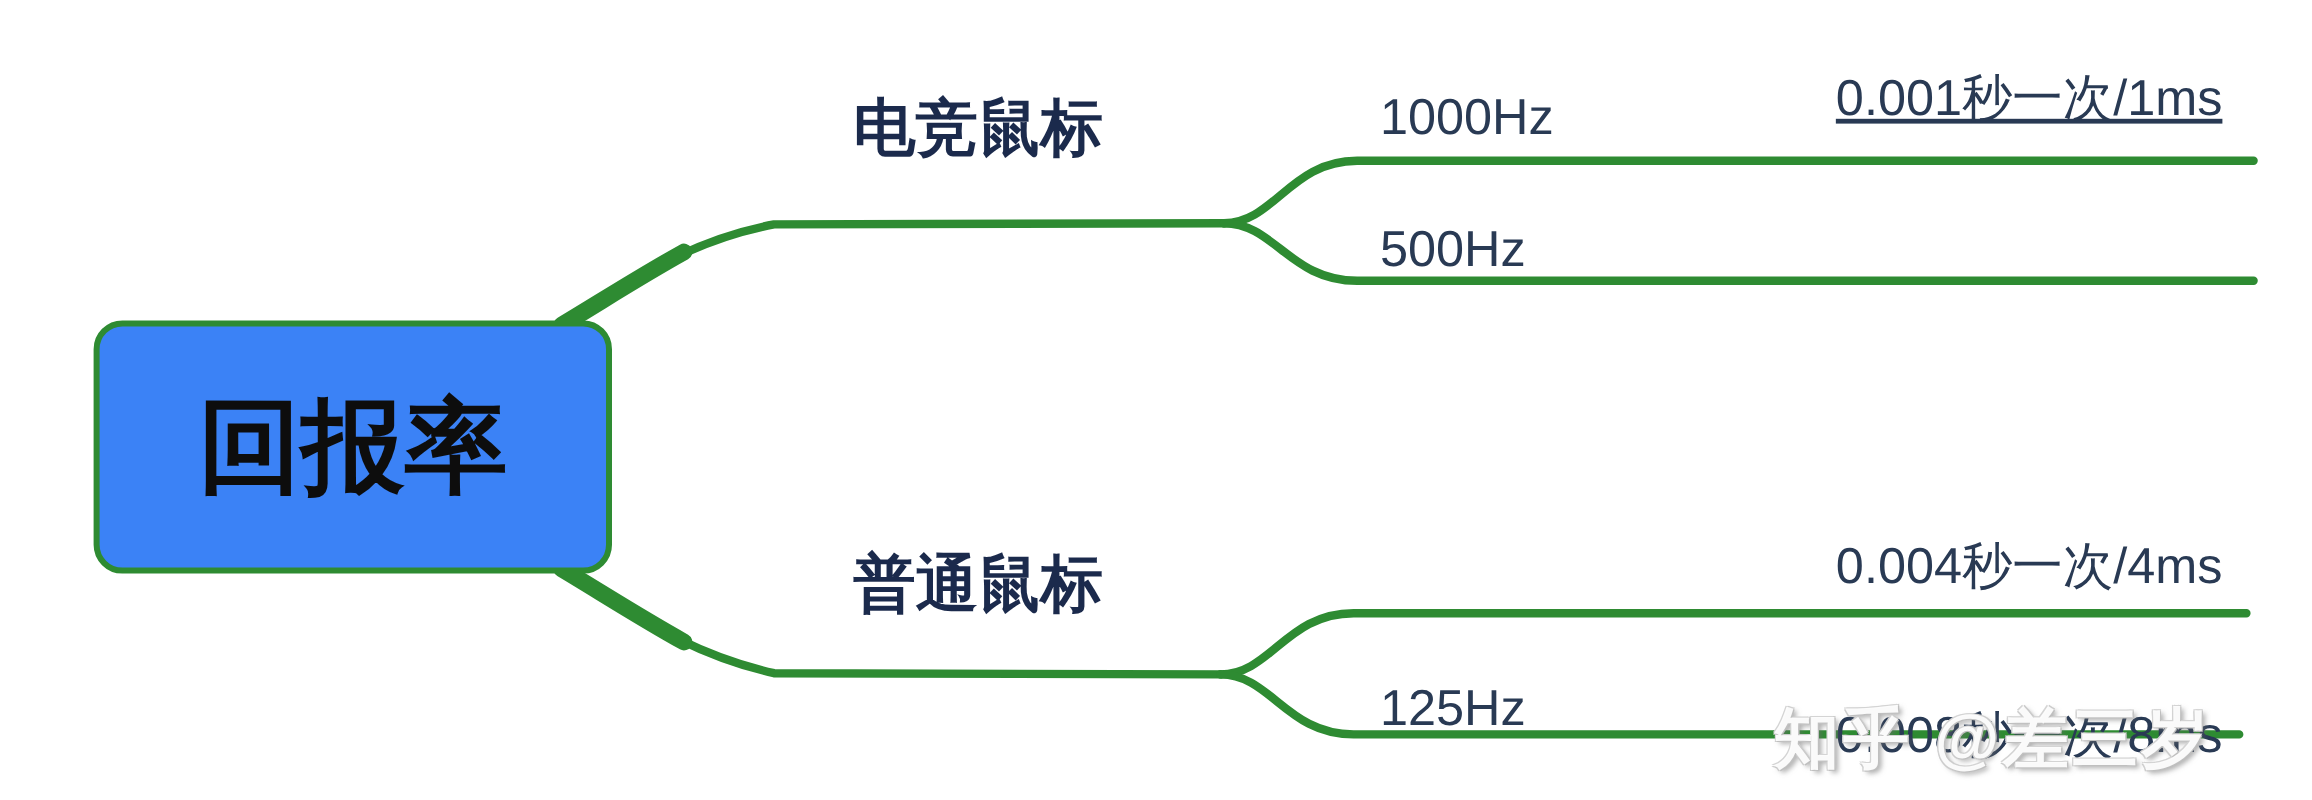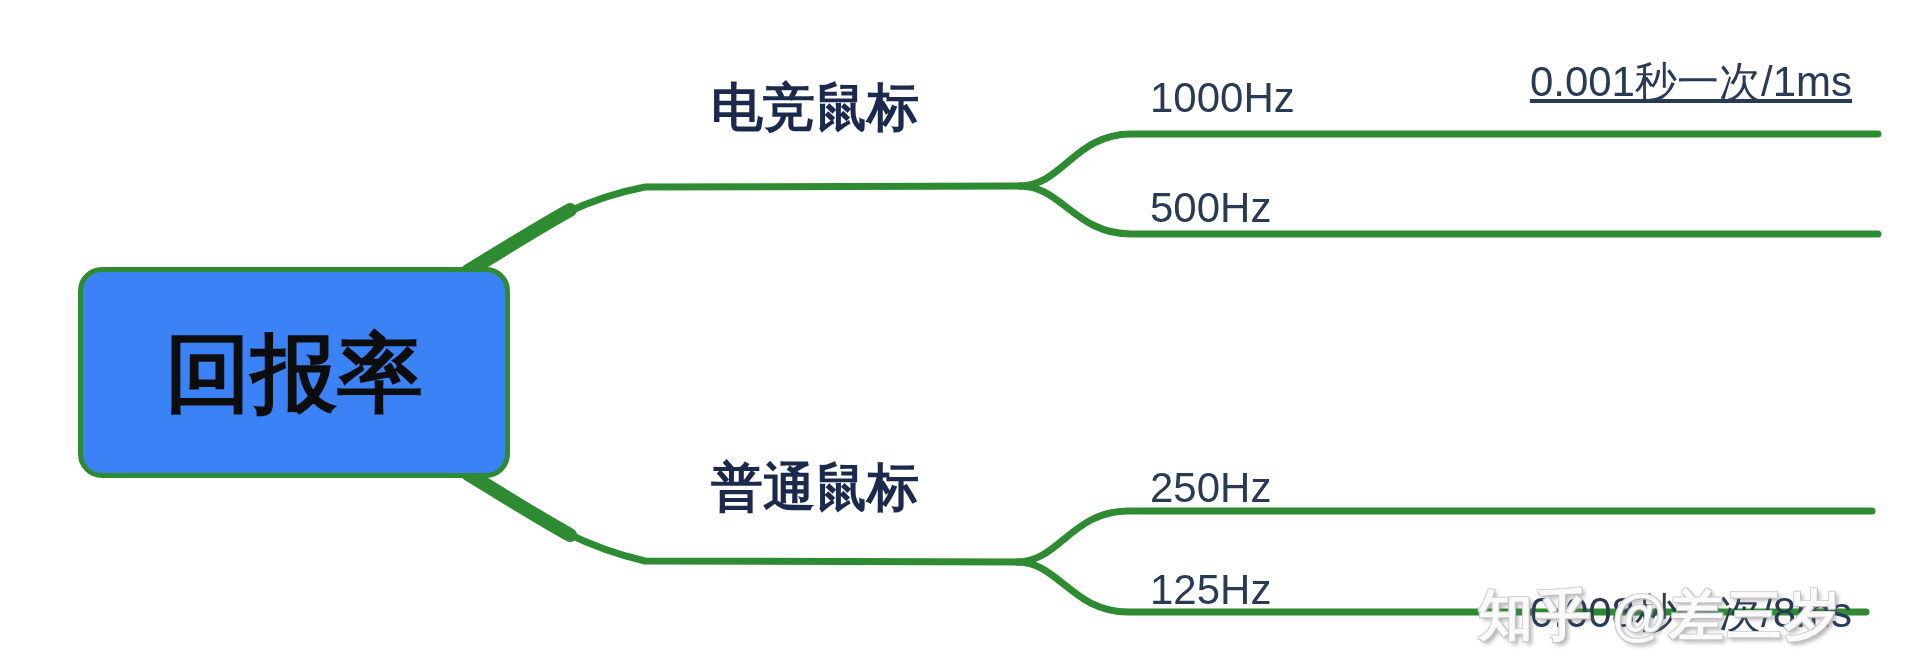--- a/index.html
+++ b/index.html
@@ -90,19 +90,19 @@
   </div>
 
   <div class="branch-label branch-gaming" style="color: rgb(27, 42, 76);">电竞鼠标</div>
   <div class="branch-label branch-normal" style="color: rgb(27, 42, 76);">普通鼠标</div>
 
   <div class="row-rate r1" style="color: rgb(41, 58, 84);">1000Hz</div>
   <div class="row-interval r1" style="color: rgb(41, 58, 84); text-decoration: underline;">0.001秒一次/1ms</div>
 
   <div class="row-rate r2" style="color: rgb(41, 58, 84);">500Hz</div>
 
-  <div class="row-rate r3" style="color: rgb(41, 58, 84);">250Hz</div>
+  <div class="row-interval r3" style="color: rgb(41, 58, 84);">0.004秒一次/4ms</div>
 
   <div class="row-rate r4" style="color: rgb(41, 58, 84);">125Hz</div>
   <div class="row-interval r4" style="color: rgb(41, 58, 84); margin-top: 39px;">0.008秒一次/8ms</div>
 
   <div class="watermark">知乎 @差三岁</div>
 </div>
 
 </body></html>

